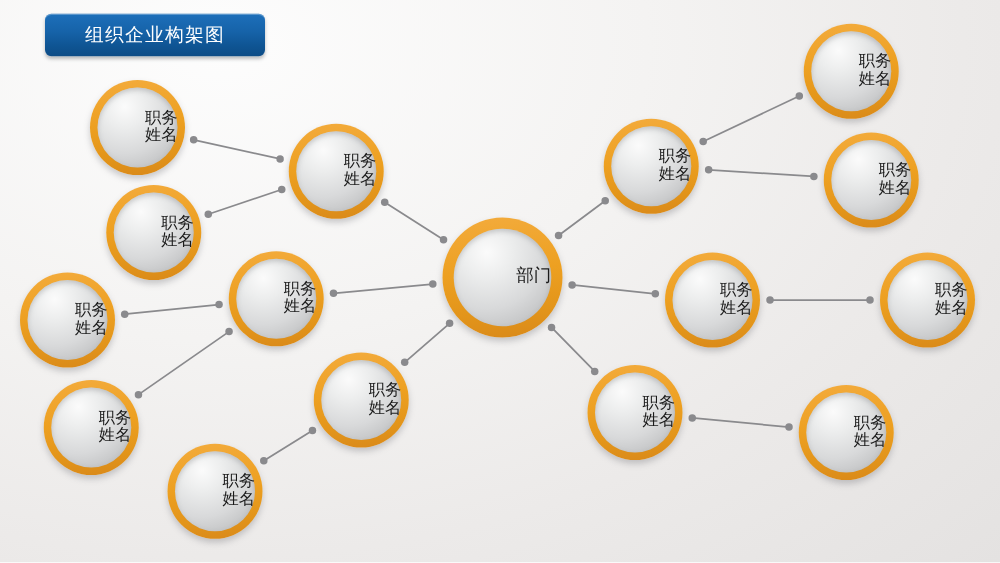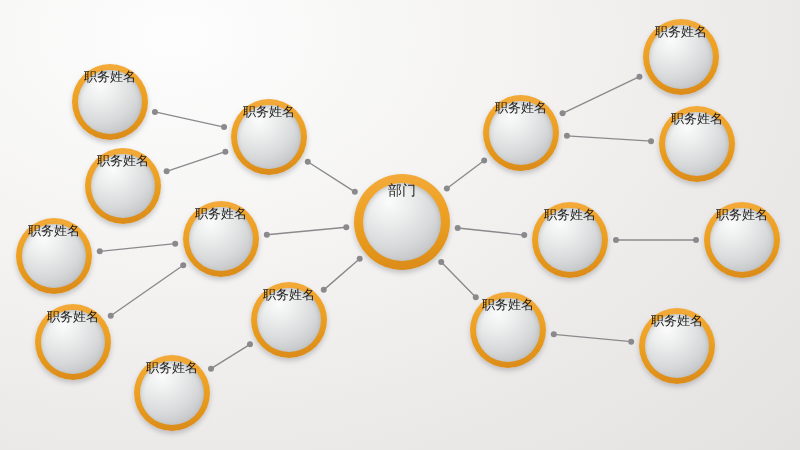--- a/index.html
+++ b/index.html
@@ -62,22 +62,22 @@
     align-items: center;
     justify-content: center;
     
     background: linear-gradient(175deg, #f3ab3c 0%, #eda021 45%, #e2941a 78%, #d9891a 100%);
     box-shadow: 0 3px 5px rgba(120,120,125,0.38);
   }
   .node-inner {
     border-radius: 50%;
     box-sizing: border-box;
     display: flex;
-    flex-direction: row;
-    align-items: flex-start;
+    flex-direction: column;
+    align-items: flex-end;
     justify-content: center;
     background:
       radial-gradient(circle at 34% 24%, #fbfbfb 0%, #eceded 26%, #d8d9da 58%, #c3c4c5 82%, #bdbec0 100%);
     box-shadow: inset 0 2px 4px rgba(120,122,125,0.35);
     color: #1a1a1a;
     text-align: center;
   }
   .node-line {
     line-height: 1.08;
     white-space: nowrap;
@@ -251,14 +251,17 @@
           <span class="node-line">姓名</span>
         </div>
       </div>
       <div class="node center" style="left: 354px; top: 174px; width: 96px; height: 96px;">
         <div class="node-inner">
           <span class="node-line">部门</span>
         </div>
       </div>
     </div>
 
+  <div id="title-banner">
+    <span id="title-banner-text">组织企业构架图</span>
+  </div>
 
 </div>
 
 </body></html>

